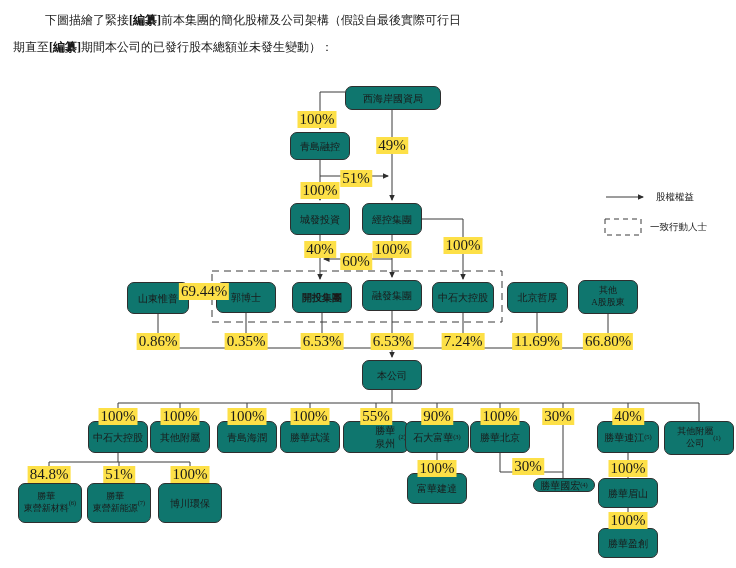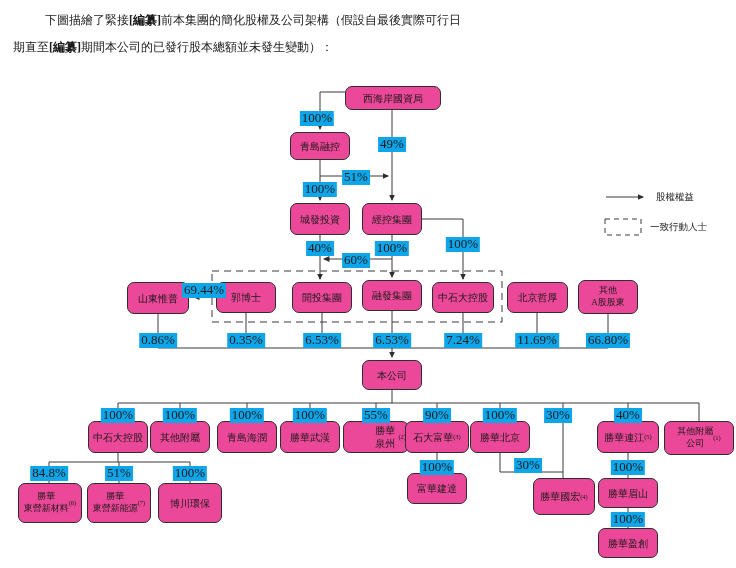--- a/index.html
+++ b/index.html
@@ -4,27 +4,27 @@
 <title>股權及公司架構圖</title>
 <style>
   html,body{margin:0;padding:0;background:#fff;}
   #page{position:relative;width:736px;height:568px;background:#fff;overflow:hidden;
         font-family:"Liberation Serif","DejaVu Serif",serif;color:#1a1a1a;}
   .intro{position:absolute;left:13px;right:13px;top:7px;font-size:12px;line-height:27px;}
   .intro b{font-weight:bold;}
   .indent{text-indent:32px;}
   svg.wires{position:absolute;left:0;top:0;z-index:0;}
   .box{position:absolute;box-sizing:border-box;border:1px solid #2e2e2e;border-radius:7px;
-       background:#ec4899;display:flex;align-items:center;justify-content:center;
+       background:#0f766e;display:flex;align-items:center;justify-content:center;
        text-align:center;font-size:10px;line-height:1.3;z-index:1;padding:1px 2px;}
   .box .lbl{white-space:pre-line;}
   .box sup{font-size:6.5px;line-height:0;vertical-align:super;}
   .small{font-size:9px;}
-  .pct{position:absolute;transform:translateX(-50%);background:#0ea5e9;padding:0 2px;
-       font-size:13px;line-height:1.15;white-space:nowrap;z-index:2;}
+  .pct{position:absolute;transform:translateX(-50%);background:#fde047;padding:0 2px;
+       font-size:15px;line-height:1.15;white-space:nowrap;z-index:2;}
   .legend-label{position:absolute;font-size:9.5px;line-height:1.1;z-index:2;}
 </style>
 </head>
 <body>
 
 <div id="page">
 
   <div class="intro">
     <div class="indent"><span>下圖描繪了緊接</span><b>[編纂]</b><span>前本集團的簡化股權及公司架構（假設自最後實際可行日</span></div>
     <div><span>期直至</span><b>[編纂]</b><span>期間本公司的已發行股本總額並未發生變動）：</span></div>
@@ -107,21 +107,21 @@
     <div class="box" style="left:362px;top:203px;width:60px;height:32px;">
         <span class="lbl">經控集團</span>
       </div>
 
     <div class="box" style="left:127px;top:282px;width:62px;height:32px;">
         <span class="lbl">山東惟普</span>
       </div>
     <div class="box" style="left:216px;top:282px;width:60px;height:31px;">
         <span class="lbl">郭博士</span>
       </div>
-    <div class="box" style="left:292px;top:282px;width:60px;height:31px;">
+    <div class="box" style="left:292px;top:282px;width:60px;height:31px;font-weight:bold;">
         <span class="lbl">開投集團</span>
       </div>
     <div class="box" style="left:362px;top:280px;width:60px;height:31px;">
         <span class="lbl">融發集團</span>
       </div>
     <div class="box" style="left:432px;top:282px;width:62px;height:31px;text-align:center;">
         <span class="lbl">中石大控股</span>
       </div>
     <div class="box" style="left:507px;top:282px;width:61px;height:31px;">
         <span class="lbl">北京哲厚</span>
@@ -178,21 +178,21 @@
 東營新能源</span>
         <sup>(7)</sup>
       </div>
     <div class="box" style="left:158px;top:483px;width:64px;height:40px;">
         <span class="lbl">博川環保</span>
       </div>
 
     <div class="box" style="left:407px;top:473px;width:60px;height:31px;">
         <span class="lbl">富華建達</span>
       </div>
-    <div class="box" style="left:533px;top:478px;width:62px;height:37px;">
+    <div class="box" style="left:533px;top:478px;width:62px;height:14px;">
         <span class="lbl">勝華國宏</span>
         <sup>(4)</sup>
       </div>
     <div class="box" style="left:598px;top:478px;width:60px;height:30px;">
         <span class="lbl">勝華眉山</span>
       </div>
     <div class="box" style="left:598px;top:528px;width:60px;height:30px;">
         <span class="lbl">勝華盈創</span>
       </div>
 

